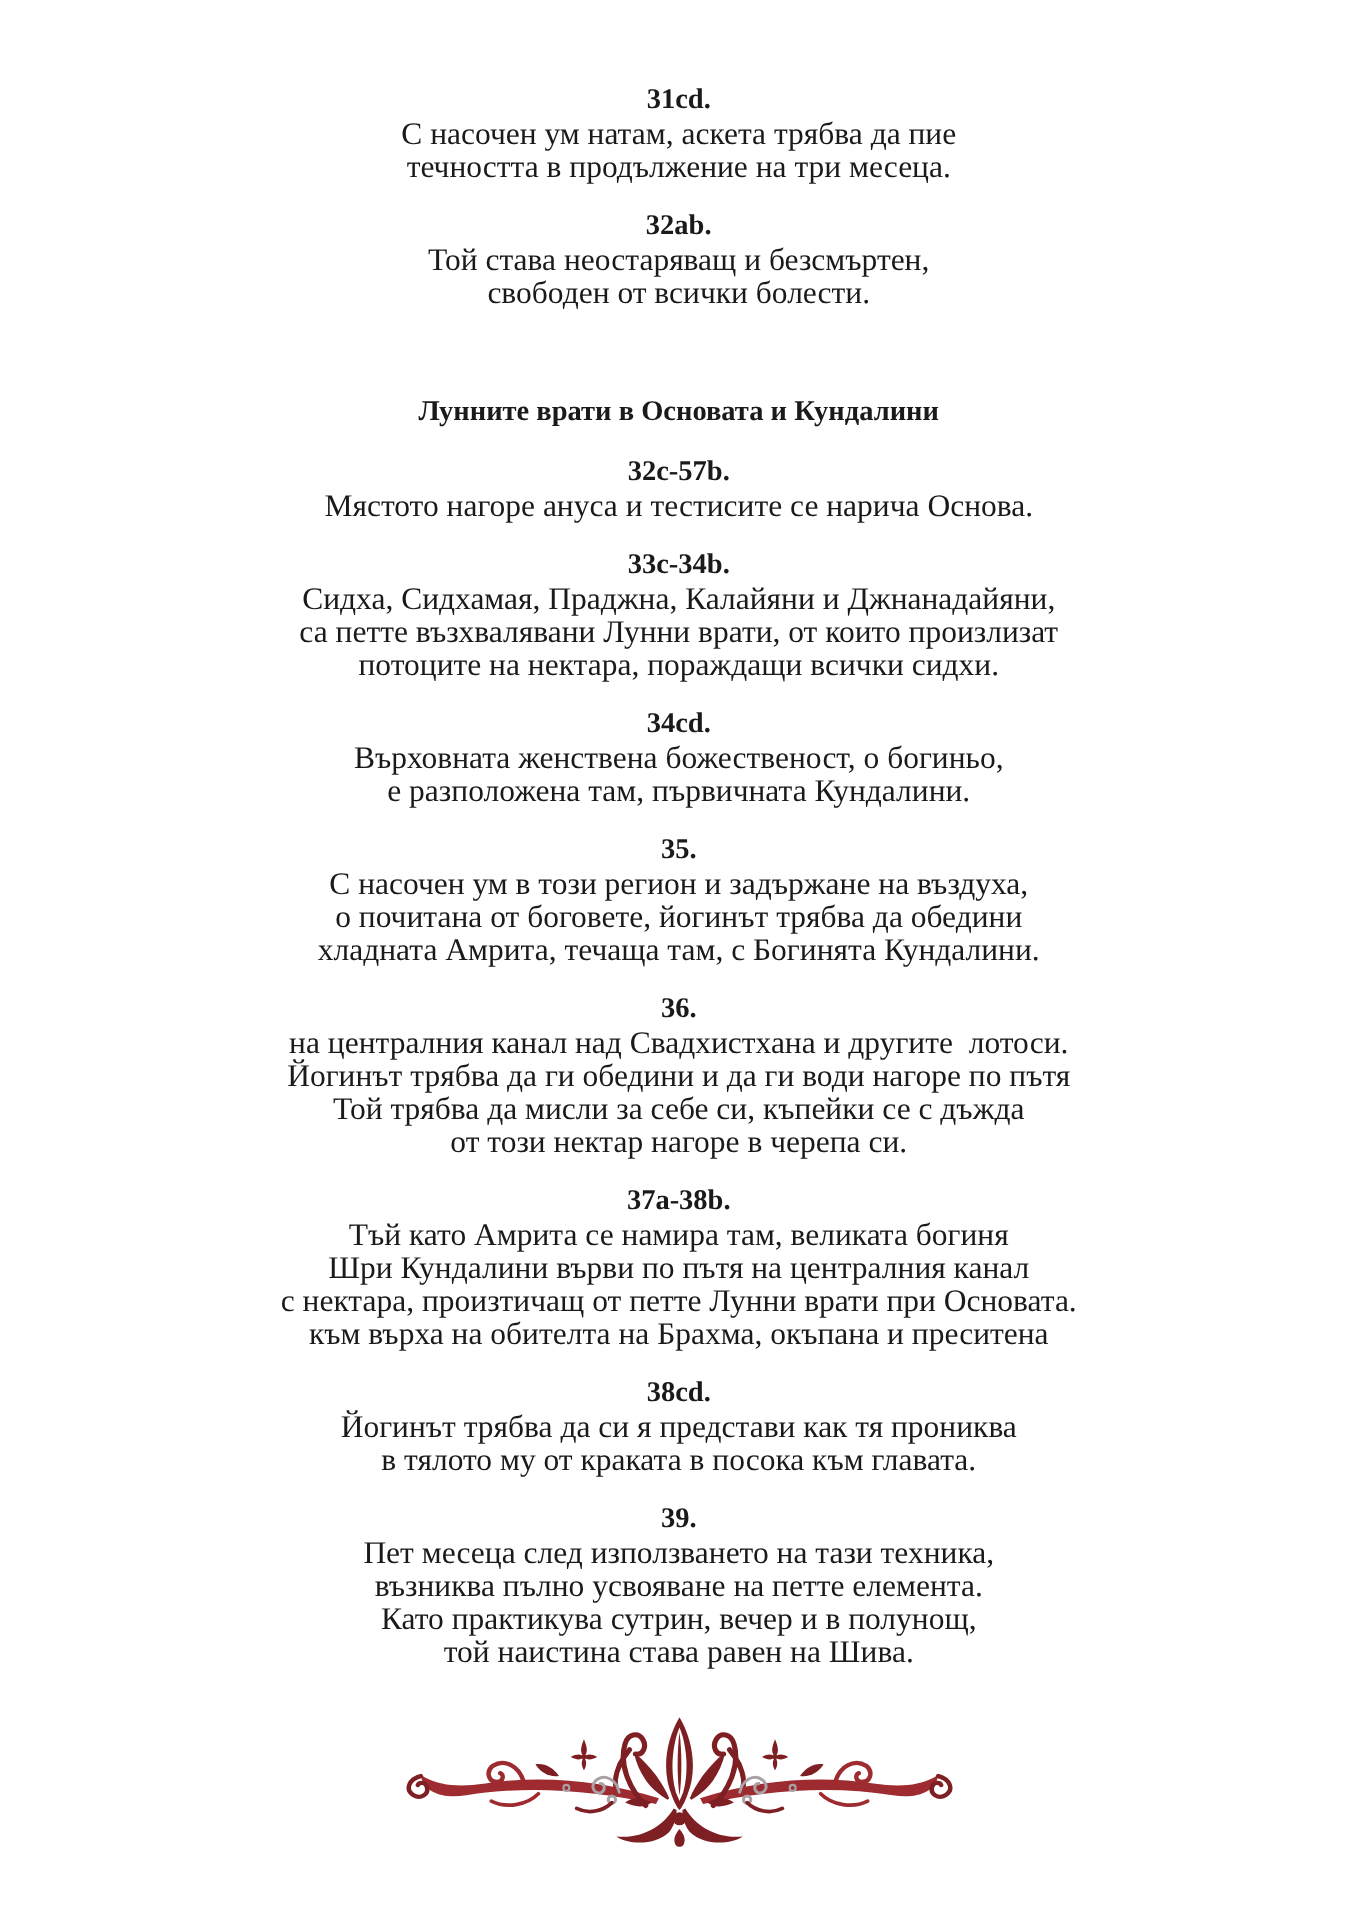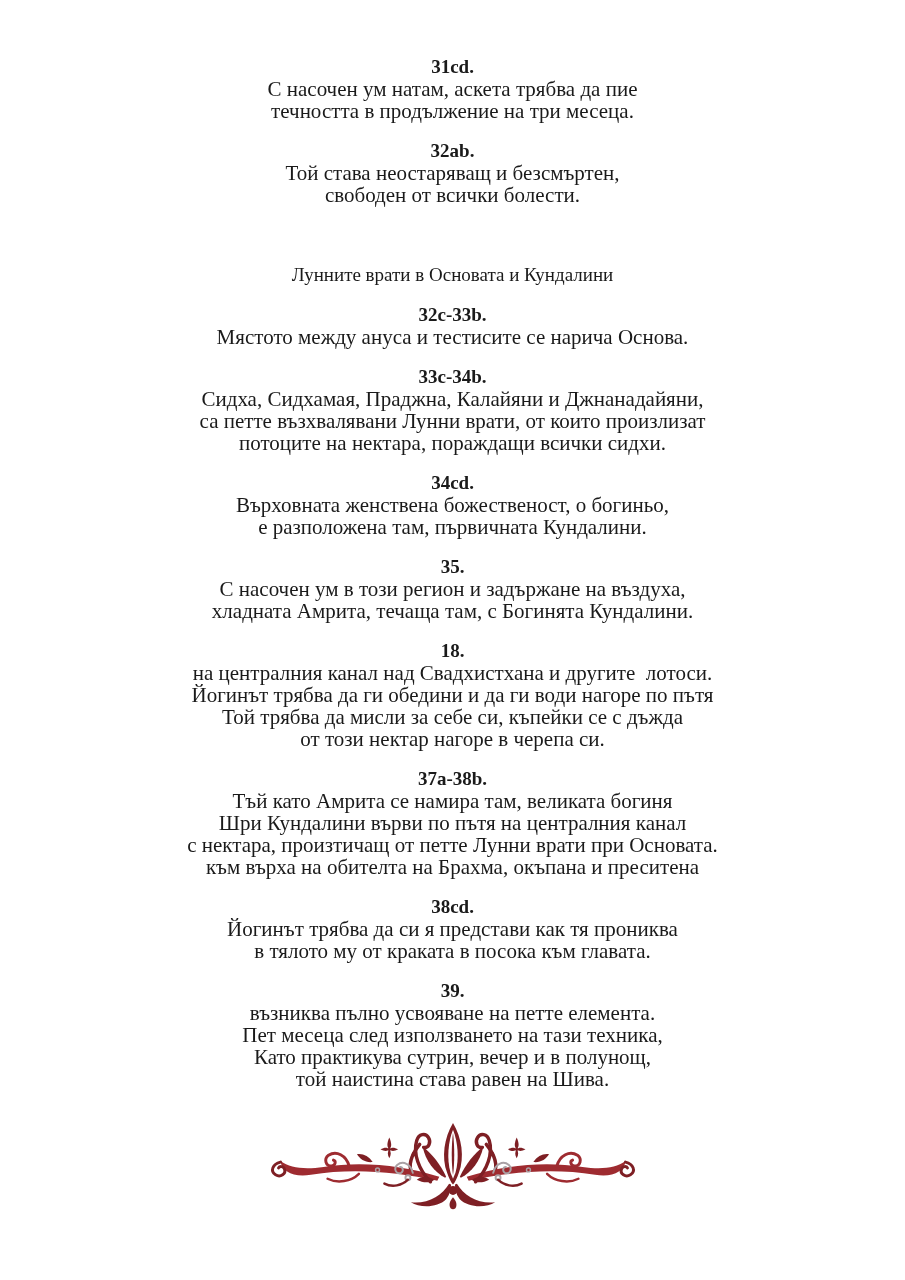--- a/index.html
+++ b/index.html
@@ -31,21 +31,21 @@
     font-weight:bold;
     font-size:19px;
     line-height:22px;
   }
   .verse-line{
     font-size:21px;
     line-height:22px;
     white-space:pre-wrap;
   }
   .section-heading{
-    font-weight:normal;
+    font-weight:bold;
     font-size:19px;
     line-height:22px;
     margin:58px 0 18px 0;
   }
   .ornament{
     width:392px;
     height:92px;
     margin:30px auto 0 auto;
   }
   .ornament svg{display:block;width:100%;height:100%;}
@@ -69,45 +69,46 @@
 
   <div class="verse">
     <div class="verse-number">32ab.</div>
     <div class="verse-line">Той става неостаряващ и безсмъртен,</div>
     <div class="verse-line">свободен от всички болести.</div>
   </div>
 
   <div class="section-heading">Лунните врати в Основата и Кундалини</div>
 
   <div class="verse">
-    <div class="verse-number">32c-33b.</div>
-    <div class="verse-line">Мястото между ануса и тестисите се нарича Основа.</div>
+    <div class="verse-number">32c-57b.</div>
+    <div class="verse-line">Мястото нагоре ануса и тестисите се нарича Основа.</div>
   </div>
 
   <div class="verse">
     <div class="verse-number">33c-34b.</div>
     <div class="verse-line">Сидха, Сидхамая, Праджна, Калайяни и Джнанадайяни,</div>
     <div class="verse-line">са петте възхвалявани Лунни врати, от които произлизат</div>
     <div class="verse-line">потоците на нектара, пораждащи всички сидхи.</div>
   </div>
 
   <div class="verse">
     <div class="verse-number">34cd.</div>
     <div class="verse-line">Върховната женствена божественост, о богиньо,</div>
     <div class="verse-line">е разположена там, първичната Кундалини.</div>
   </div>
 
   <div class="verse">
     <div class="verse-number">35.</div>
     <div class="verse-line">С насочен ум в този регион и задържане на въздуха,</div>
+    <div class="verse-line">о почитана от боговете, йогинът трябва да обедини</div>
     <div class="verse-line">хладната Амрита, течаща там, с Богинята Кундалини.</div>
   </div>
 
   <div class="verse">
-    <div class="verse-number">18.</div>
+    <div class="verse-number">36.</div>
     <div class="verse-line">на централния канал над Свадхистхана и другите  лотоси.</div>
     <div class="verse-line">Йогинът трябва да ги обедини и да ги води нагоре по пътя</div>
     <div class="verse-line">Той трябва да мисли за себе си, къпейки се с дъжда</div>
     <div class="verse-line">от този нектар нагоре в черепа си.</div>
   </div>
 
   <div class="verse">
     <div class="verse-number">37a-38b.</div>
     <div class="verse-line">Тъй като Амрита се намира там, великата богиня</div>
     <div class="verse-line">Шри Кундалини върви по пътя на централния канал</div>
@@ -116,22 +117,22 @@
   </div>
 
   <div class="verse">
     <div class="verse-number">38cd.</div>
     <div class="verse-line">Йогинът трябва да си я представи как тя прониква</div>
     <div class="verse-line">в тялото му от краката в посока към главата.</div>
   </div>
 
   <div class="verse">
     <div class="verse-number">39.</div>
+    <div class="verse-line">Пет месеца след използването на тази техника,</div>
     <div class="verse-line">възниква пълно усвояване на петте елемента.</div>
-    <div class="verse-line">Пет месеца след използването на тази техника,</div>
     <div class="verse-line">Като практикува сутрин, вечер и в полунощ,</div>
     <div class="verse-line">той наистина става равен на Шива.</div>
   </div>
 
   <div class="ornament">
     <svg viewBox="0 0 400 92" xmlns="http://www.w3.org/2000/svg" style="--orn-red: #7e1f24; --orn-red2: #9e2b30; --orn-silver: #a9a1a5;">
       <defs>
         <g id="arm">
 
           <path class="f2" d="M214,57 C252,45 294,41 332,47 C352,50 366,48 376,41 C375,52 362,58 345,55 C302,48 258,52 216,61 Z"></path>

